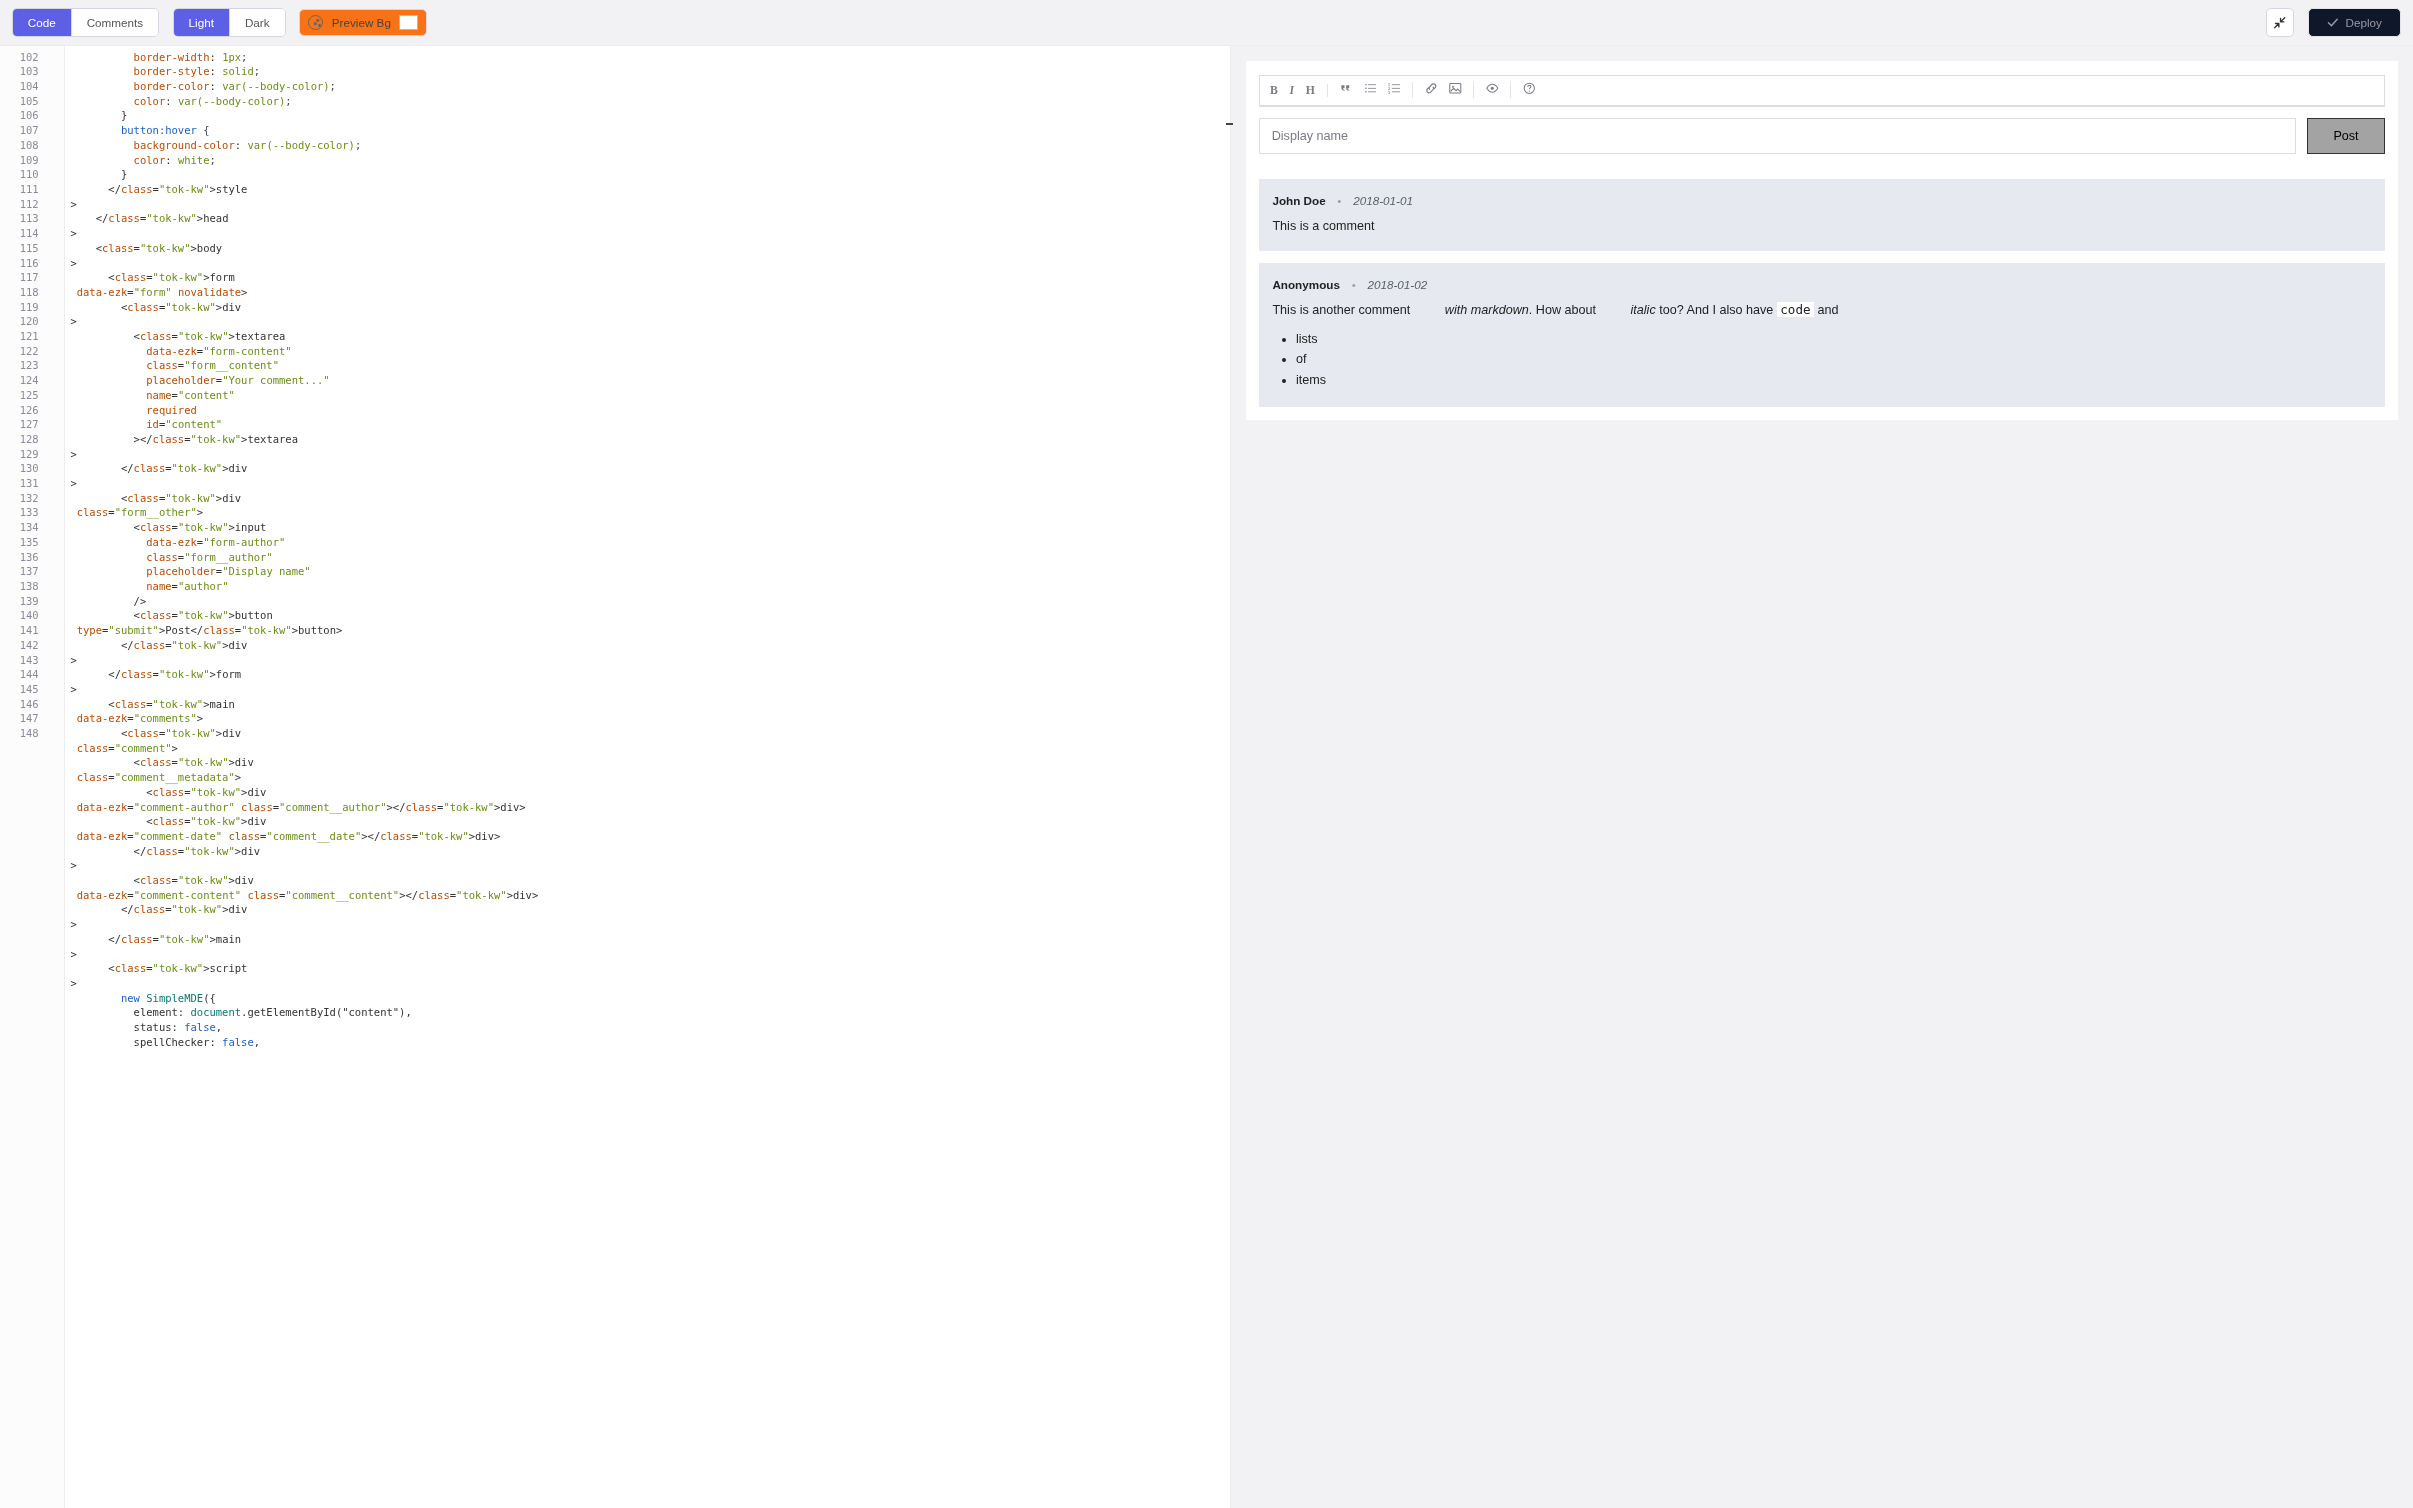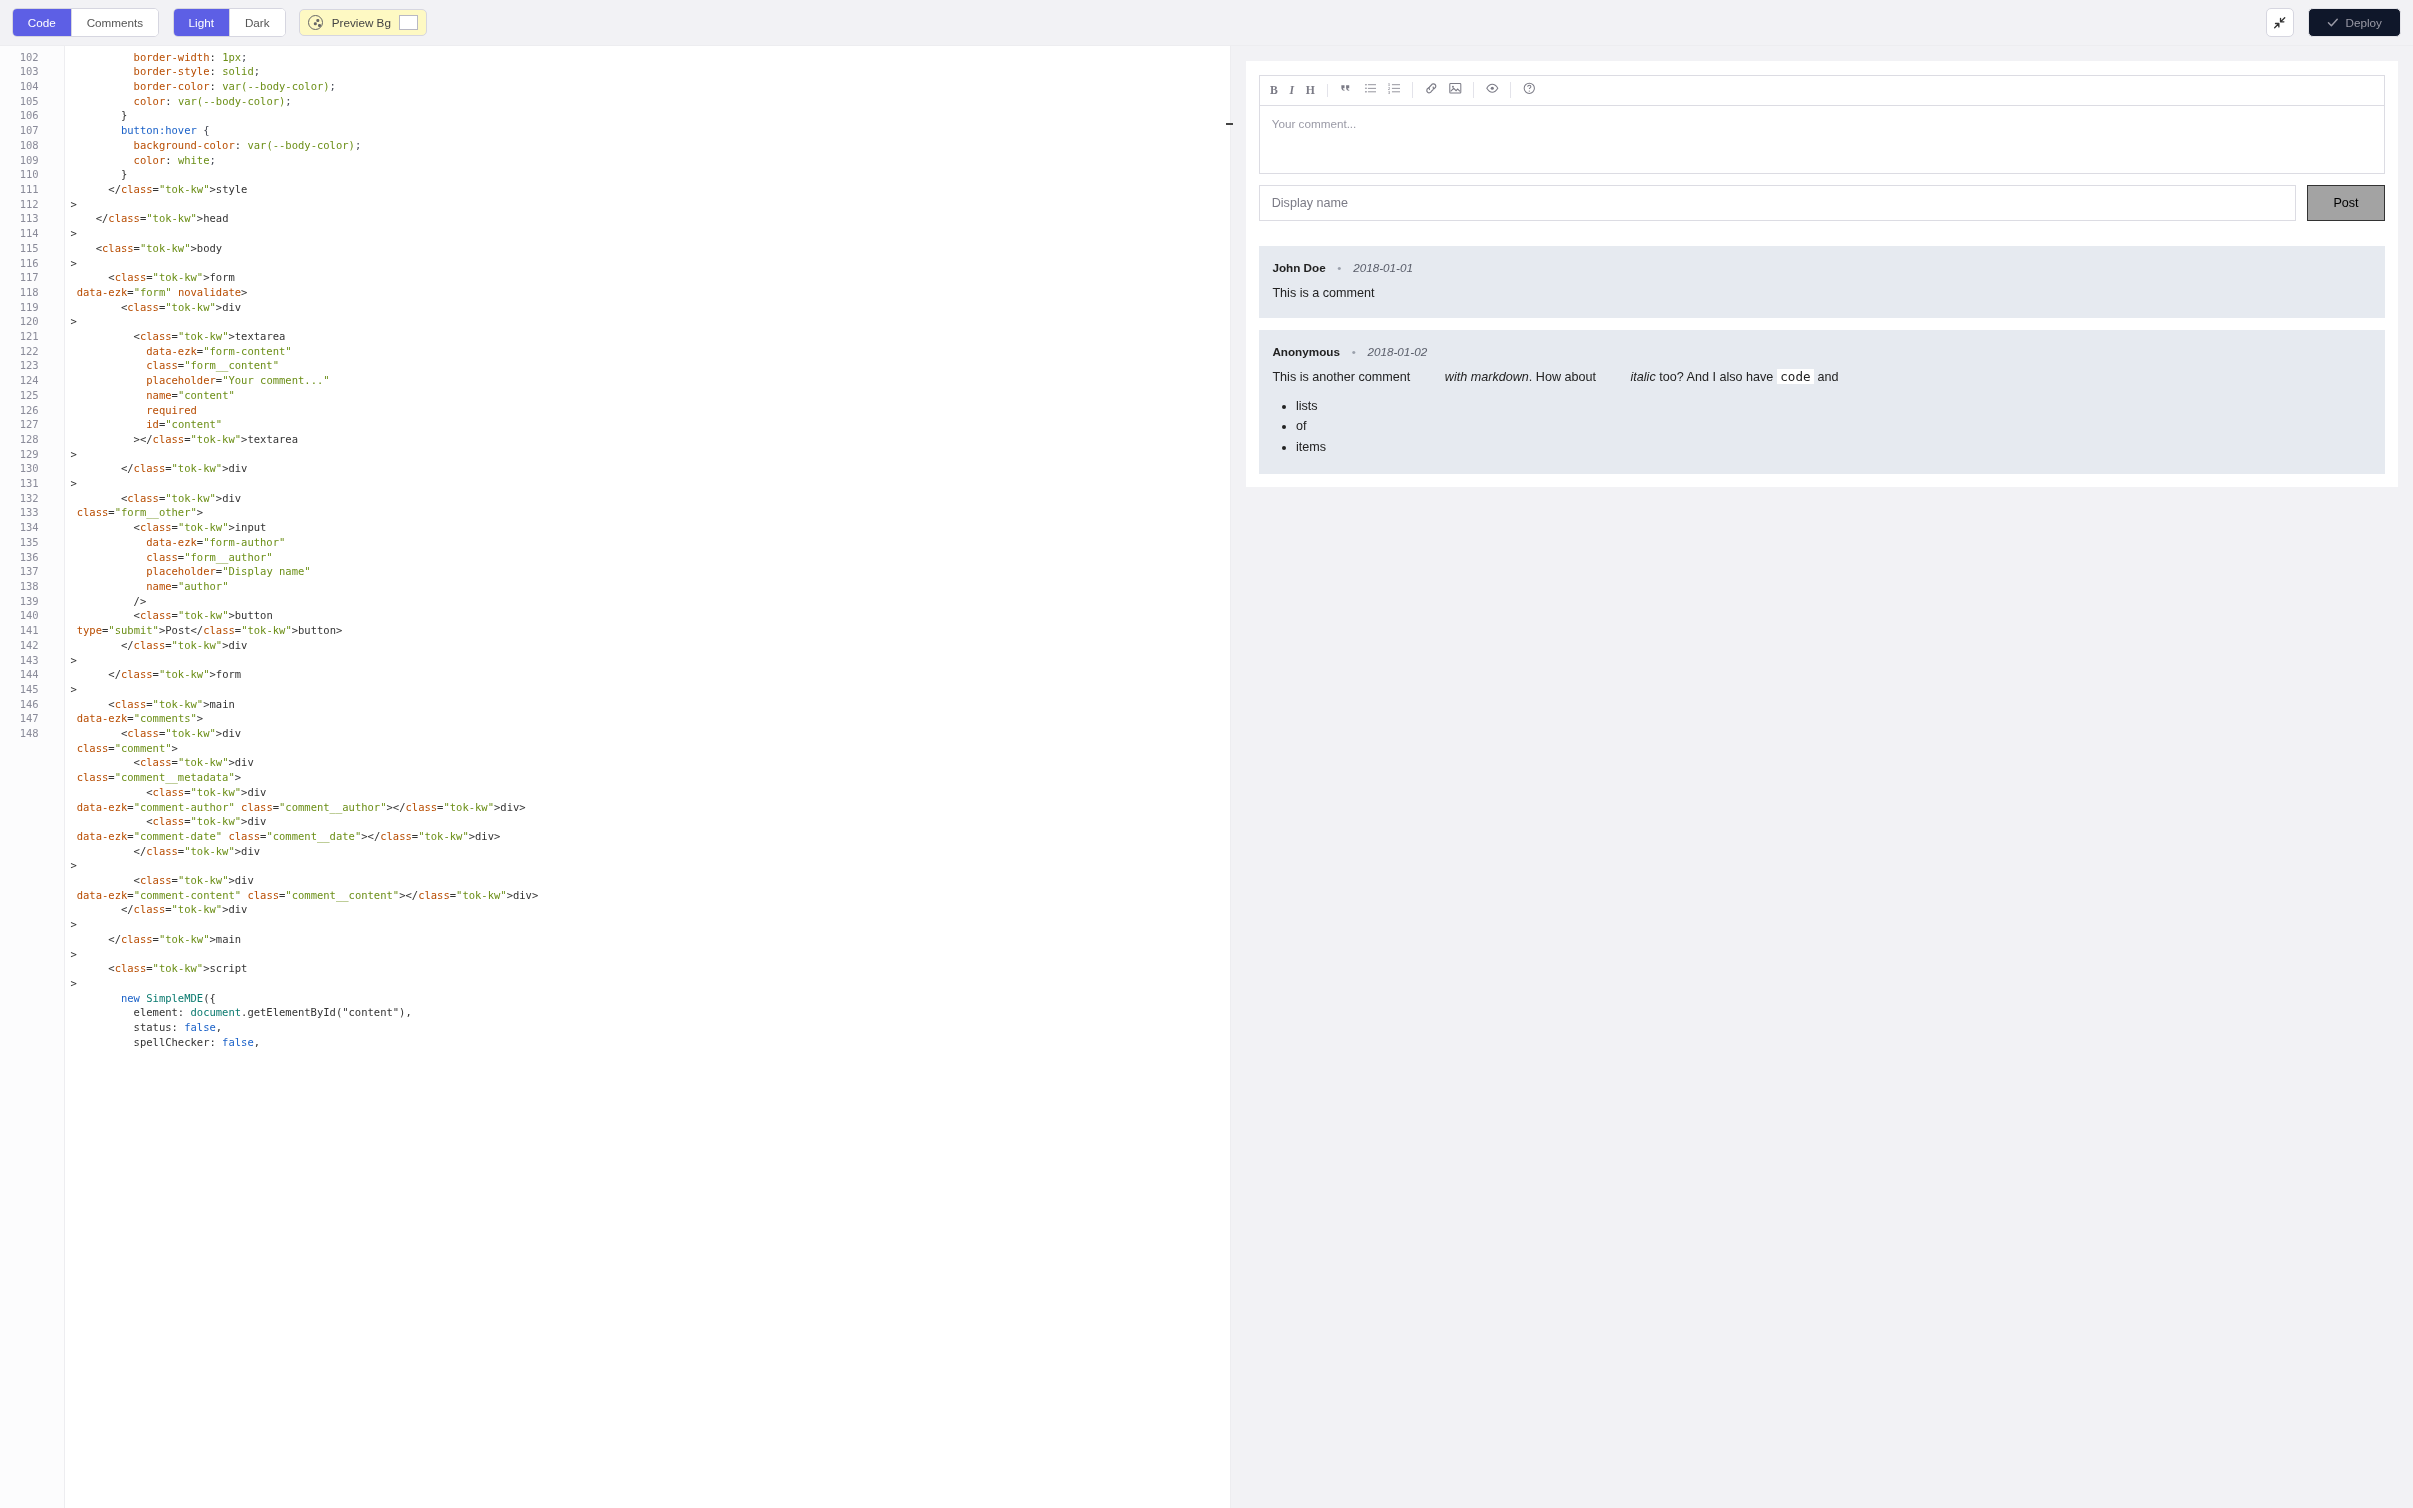--- a/index.html
+++ b/index.html
@@ -43,21 +43,21 @@
     background: #5d5fe5;
     color: #fff;
   }
 
   .preview-bg {
     display: inline-flex;
     align-items: center;
     gap: 8.4px;
     border: 0.8px solid #d6d6e0;
     border-radius: 5px;
-    background: #fef9c3;
+    background: #f97316;
     padding: 5px 8.4px;
     cursor: pointer;
   }
   .preview-bg .palette-icon {
     width: 15px; height: 15px;
     border: 1.3px solid #666;
     border-radius: 50%;
     position: relative;
   }
   .preview-bg .palette-icon::after {
@@ -405,21 +405,20 @@
           <span class="grp">
             <span class="tbtn">
               <svg viewBox="0 0 16 16">
                   <circle cx="8" cy="8" r="6.5" fill="none" stroke="currentColor" stroke-width="1.3"></circle>
                   <path d="M6 6a2 2 0 114 0c0 1.5-2 1.5-2 3" fill="none" stroke="currentColor" stroke-width="1.3"></path>
                   <circle cx="8" cy="11.5" r="0.8"></circle>
                 </svg>
             </span>
           </span>
         </div>
-        <div class="mde-area">Your comment...</div>
       </div>
 
       <div class="row2">
         <input class="name-input" placeholder="Display name" style="">
         <button class="post-btn">Post</button>
       </div>
 
       <div id="comments-host">
           <div class="comment">
             <div class="meta">

